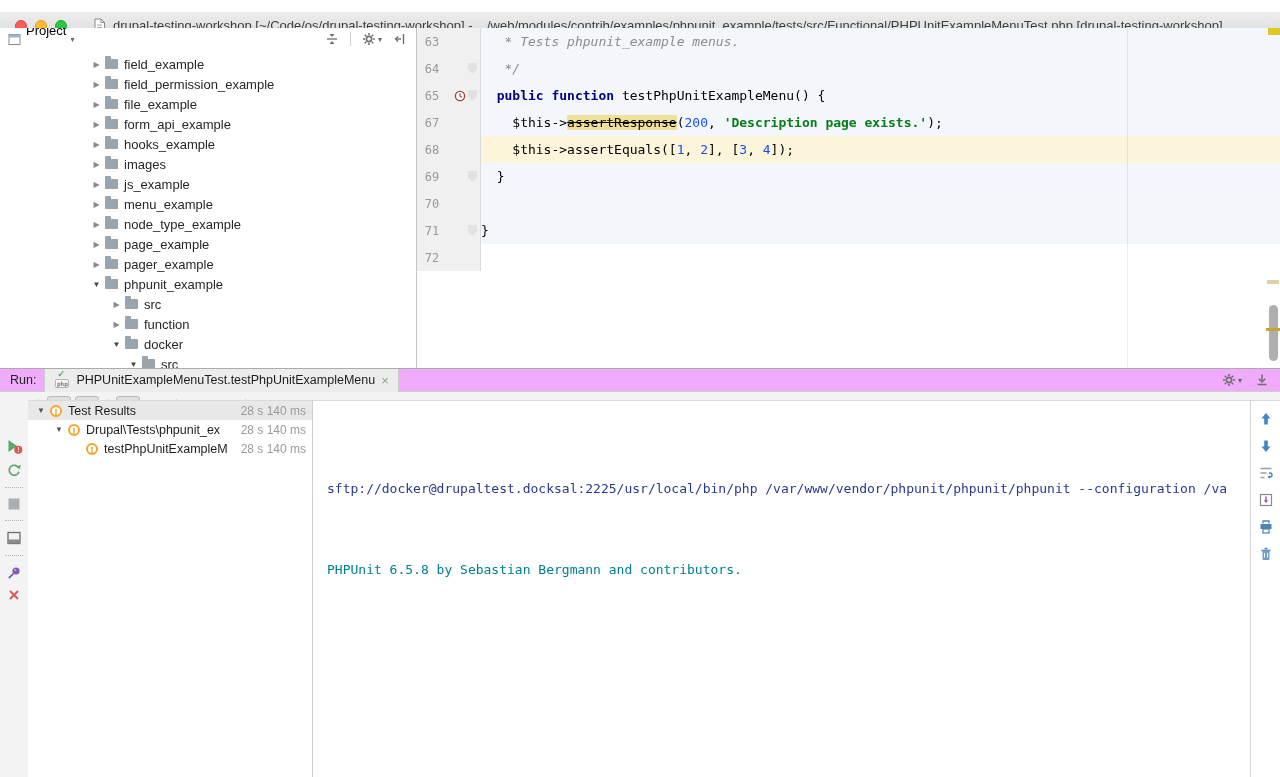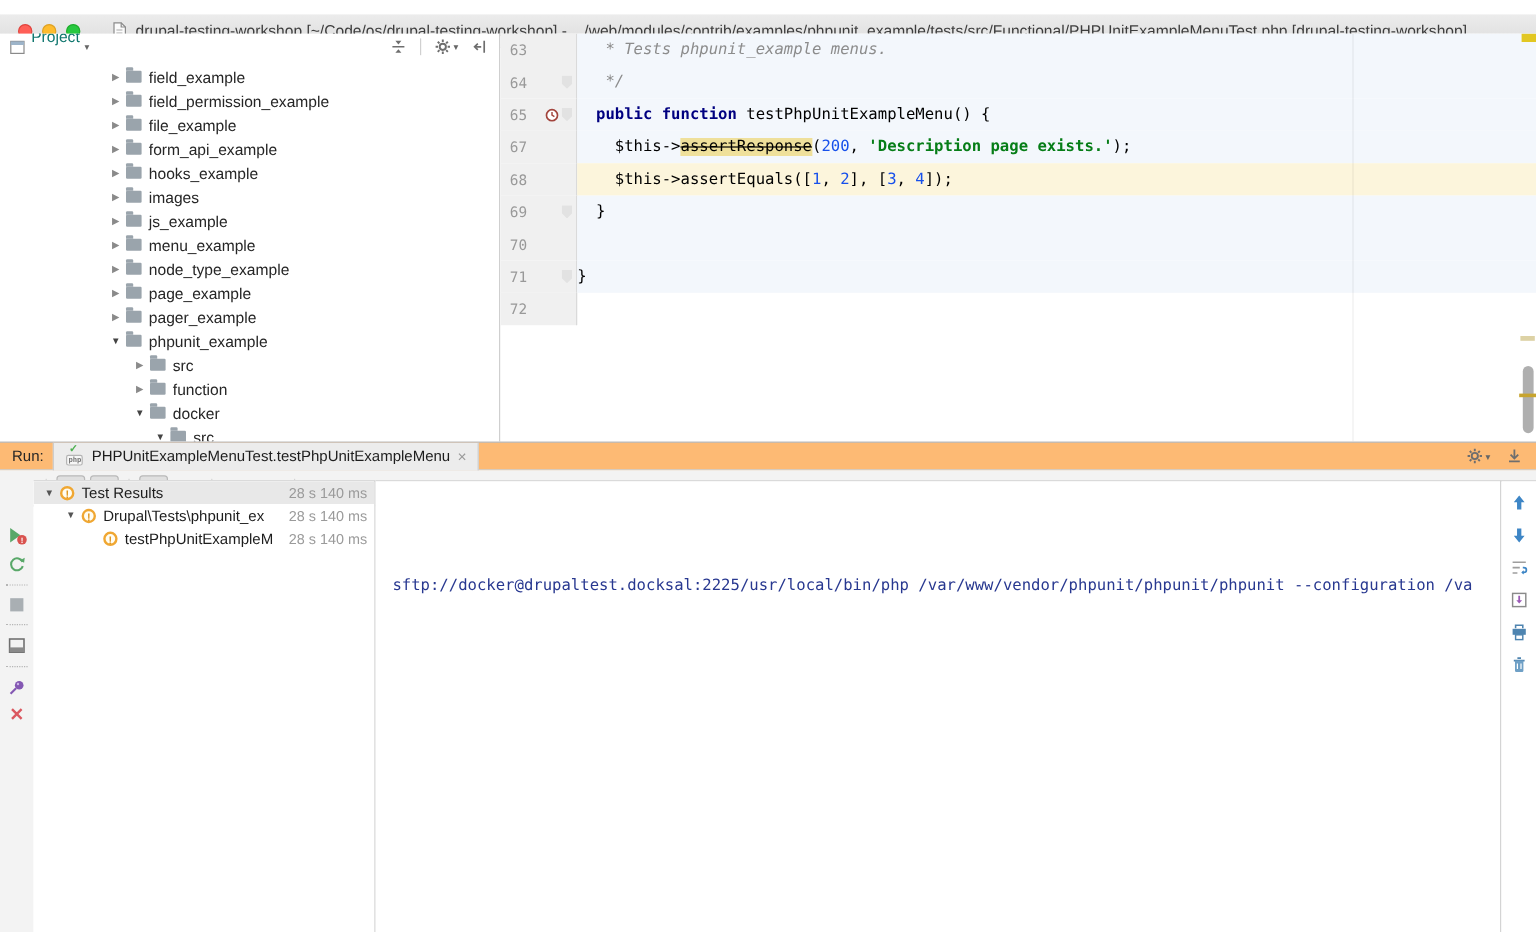--- a/index.html
+++ b/index.html
@@ -14,21 +14,21 @@
   .light { width:12px; height:12px; border-radius:50%; }
   .light.red{ background:#ff5f57; border:1px solid #e0443e; }
   .light.yellow{ background:#febc2e; border:1px solid #dea123; }
   .light.green{ background:#28c840; border:1px solid #1dad2b; }
   .win-title { font-size:13px; color:#3d3d3d; white-space:nowrap; overflow:hidden; margin-left:7px; }
 
   
   .project-panel { position:absolute; left:0; top:28px; width:417px; height:340px;
     background:#fff; border-right:1px solid #c4c4c4; overflow:hidden; }
   .pp-header { height:22px; display:flex; align-items:center; padding:0 8px; }
-  .pp-title { font-size:13px; color:#0f766e; margin:0 4px 18px 5px; }
+  .pp-title { font-size:13px; color:#000000; margin:0 4px 18px 5px; }
   .pp-caret { font-size:8px; color:#666; margin-right:auto; }
   .pp-tools { display:flex; align-items:center; gap:10px; }
   .tool-sep { width:1px; height:14px; background:#d0d0d0; }
   .tree { padding-top:4px; }
   .trow { height:20px; display:flex; align-items:center; font-size:13px; color:#262626; white-space:nowrap; }
   .trow .chev { width:11px; font-size:8px; color:#8a8a8a; text-align:center; margin-right:3px; }
   .trow .chev.open { color:#444; }
   .lv0 { padding-left:91px; } .lv1 { padding-left:111px; } .lv2 { padding-left:128px; }
   .folder { width:13px; height:10px; background:#9aa4ac; border-radius:1px; position:relative; margin-right:6px; flex:none; }
   .folder::before { content:""; position:absolute; top:-3px; left:0; width:6px; height:3px; background:#9aa4ac; border-radius:1px 1px 0 0; }
@@ -51,21 +51,21 @@
   .tok-dep { text-decoration:line-through; background:#efe09b; }
   .margin-guide { position:absolute; left:710px; top:0; width:1px; height:340px; background:rgba(0,0,0,0.07); pointer-events:none; }
   .estripe { position:absolute; right:0; top:0; width:14px; height:340px; }
   .mark-top { position:absolute; right:0; top:0; width:12px; height:7px; background:#e2c722; }
   .mark-tan { position:absolute; right:1px; top:252px; width:12px; height:4px; background:#ddd2a5; }
   .thumb { position:absolute; right:2px; top:277px; width:9px; height:56px; background:rgba(110,110,110,0.55); border-radius:5px; }
   .mark-yellow { position:absolute; right:0; top:300px; width:14px; height:3px; background:#c7a42f; }
 
   
   .run-panel { position:absolute; left:0; top:368px; width:1280px; height:409px; background:#fff; border-top:1px solid #ababab; }
-  .rp-tabs { height:23px; background:#fdba74; border-bottom:1px solid #cfcfcf; display:flex; align-items:center; }
+  .rp-tabs { height:23px; background:#f0abfc; border-bottom:1px solid #cfcfcf; display:flex; align-items:center; }
   .rp-run-label { font-size:12.5px; color:#262626; padding:0 8px 0 10px; }
   .rp-tab { height:23px; display:flex; align-items:center; gap:6px; padding:0 9px;
     border-left:1px solid #cdcdcd; border-right:1px solid #cdcdcd; background:#ececec; }
   .rp-tab-title { font-size:12.5px; color:#1d1d1d; white-space:nowrap; }
   .rp-tab-close { font-size:13px; color:#9a9a9a; line-height:1; }
   .phpicon { position:relative; width:16px; height:16px; flex:none; }
   .phpicon .box { position:absolute; left:1px; right:1px; bottom:0; height:9px; background:#f7f7f7;
     border:1px solid #b4b4b4; border-radius:2px; font:bold 6px/7px "DejaVu Sans Mono",monospace; color:#777; text-align:center; }
   .phpicon .chk { position:absolute; left:3px; top:-3px; color:#4db050; font-size:9px; font-weight:bold; }
   .rp-tabs-right { margin-left:auto; display:flex; align-items:center; gap:12px; padding-right:10px; }
@@ -497,20 +497,21 @@
     </div>
     <div class="ttrow">
       <span class="warn" style="margin-left:58px">!</span>
       <span class="tt-label">testPhpUnitExampleM</span>
       <span class="tt-dur">28 s 140 ms</span>
     </div>
   </div>
 
   <div class="console">
     <div class="c-cmd">sftp://docker@drupaltest.docksal:2225/usr/local/bin/php /var/www/vendor/phpunit/phpunit/phpunit --configuration /va</div>
+    <div class="c-teal">PHPUnit 6.5.8 by Sebastian Bergmann and contributors.</div>
     <div>&nbsp;</div>
     
     
     
     
     
     
     
   </div>
 

